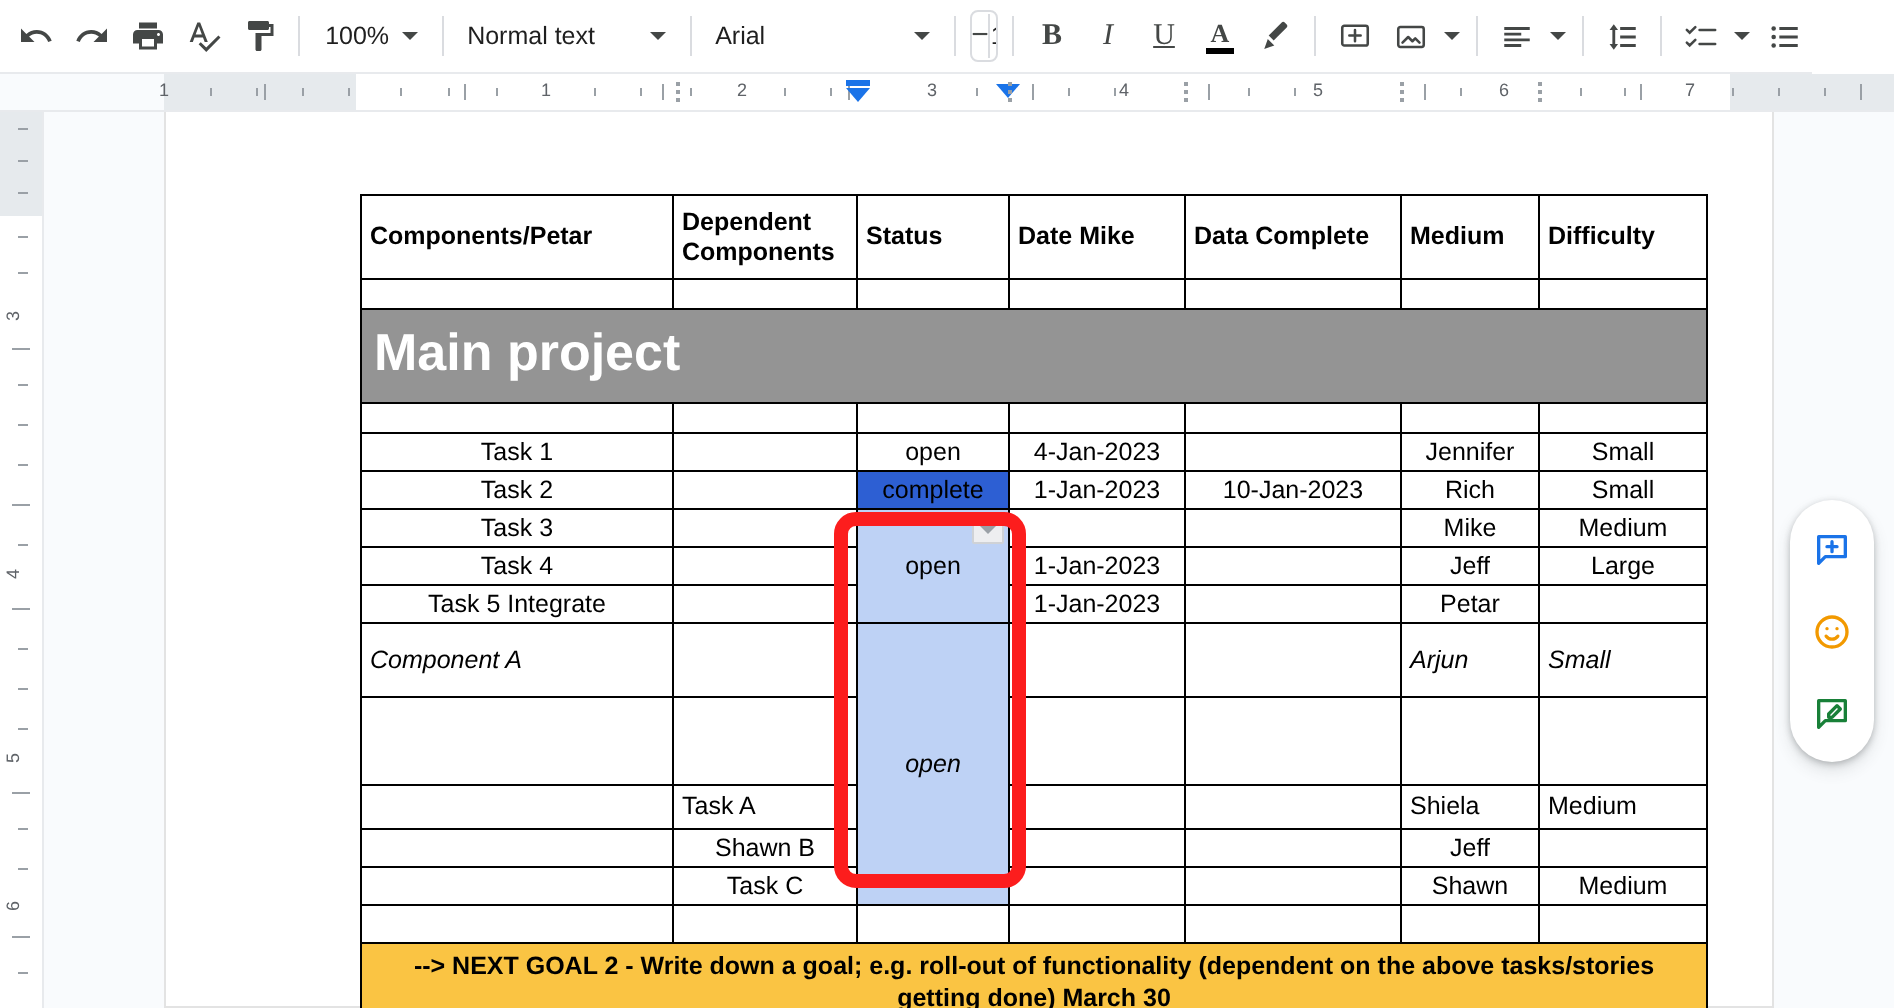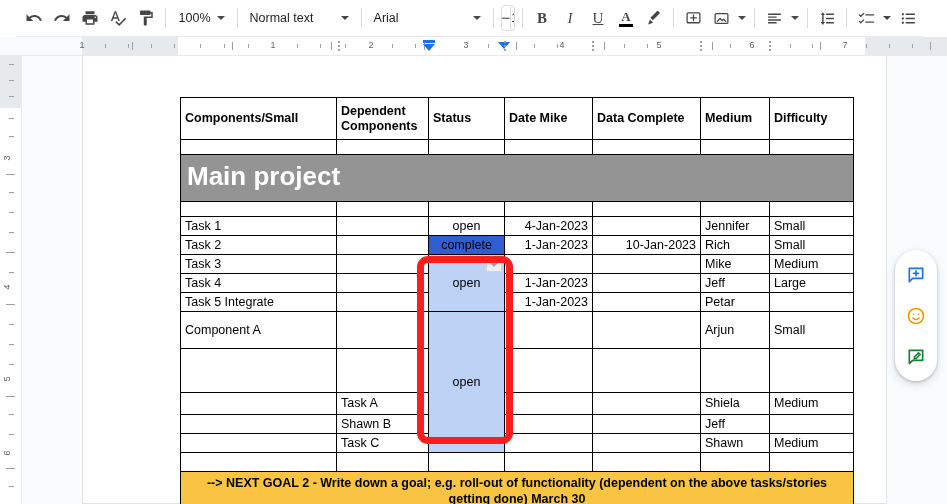--- a/index.html
+++ b/index.html
@@ -6,21 +6,21 @@
   body{
     width:947px;height:504px;overflow:hidden;
     font-family:"Liberation Sans", sans-serif;
     background:#ffffff;
     -webkit-font-smoothing:antialiased;
   }
   .app{position:relative;width:947px;height:504px;}
 
   
   .toolbar{
-    position:absolute;left:16px;top:0;width:906px;height:37px;
+    position:absolute;left:0;top:0;width:906px;height:37px;
     background:#ffffff;display:flex;align-items:center;
     border-bottom:1px solid #e8eaed;box-sizing:border-box;
   }
   .tb-btn{
     height:28px;min-width:28px;display:flex;align-items:center;justify-content:center;
     border-radius:4px;color:#444746;cursor:pointer;user-select:none;
   }
   .tb-sep{width:1px;height:20px;background:#dadce0;margin:0 5px;flex:none;}
   .tb-combo{
     height:26px;display:flex;align-items:center;border-radius:4px;
@@ -107,30 +107,30 @@
   }
   .c0{width:156px;}.c1{width:92px;}.c2{width:76px;}.c3{width:88px;}
   .c4{width:108px;}.c5{width:69px;}.c6{width:84px;}
   .hdr{font-weight:bold;font-size:12.5px;vertical-align:bottom;height:42px;padding-bottom:3px;}
   .hdr-red{color:#e8320c;font-weight:bold;}
   .spacer-row td{height:15px;}
   .banner td{
     background:#949494;color:#ffffff;font-weight:bold;font-size:26px;
     height:47px;padding:0 6px 3px 6px;vertical-align:middle;
   }
-  .trow td{height:19px;}
+  .trow td{height:19px;text-align:center;}
   .center{text-align:center;}
   .right{text-align:right;}
   .cell-complete{background:#2d5fd3;color:#ffffff;text-align:center;font-size:12.5px;}
   .cell-sel{background:#bed2f5;text-align:center;vertical-align:middle;position:relative;}
   .goal td{
     background:#fac443;font-weight:bold;font-size:12.5px;text-align:center;
     padding:3px 5px;line-height:1.3;
   }
-  .tall-a td{height:37px;}
+  .tall-a td{height:37px;font-style:italic;}
   .tall-b td{height:44px;}
   .tall-c td{height:22px;}
 
   
   .sel-dd{
     position:absolute;right:2px;top:2px;width:14px;height:13px;
     background:#edeef0;border:1px solid #cfd2d6;border-radius:1px;
     display:flex;align-items:center;justify-content:center;cursor:pointer;
   }
   .sel-dd i{
@@ -394,21 +394,21 @@
             <col class="c1">
             <col class="c2">
             <col class="c3">
           <col class="c4">
             <col class="c5">
             <col class="c6">
         </colgroup>
 
         <tbody>
             <tr>
-          <td class="hdr hdr-red">Components/Small</td>
+          <td class="hdr hdr-red">Components/Petar</td>
           <td class="hdr">Dependent Components</td>
           <td class="hdr">Status</td>
           <td class="hdr">Date Mike</td>
           <td class="hdr">Data Complete</td>
           <td class="hdr">Medium</td>
           <td class="hdr">Difficulty</td>
         </tr>
 
         <tr class="spacer-row">
           <td></td>

